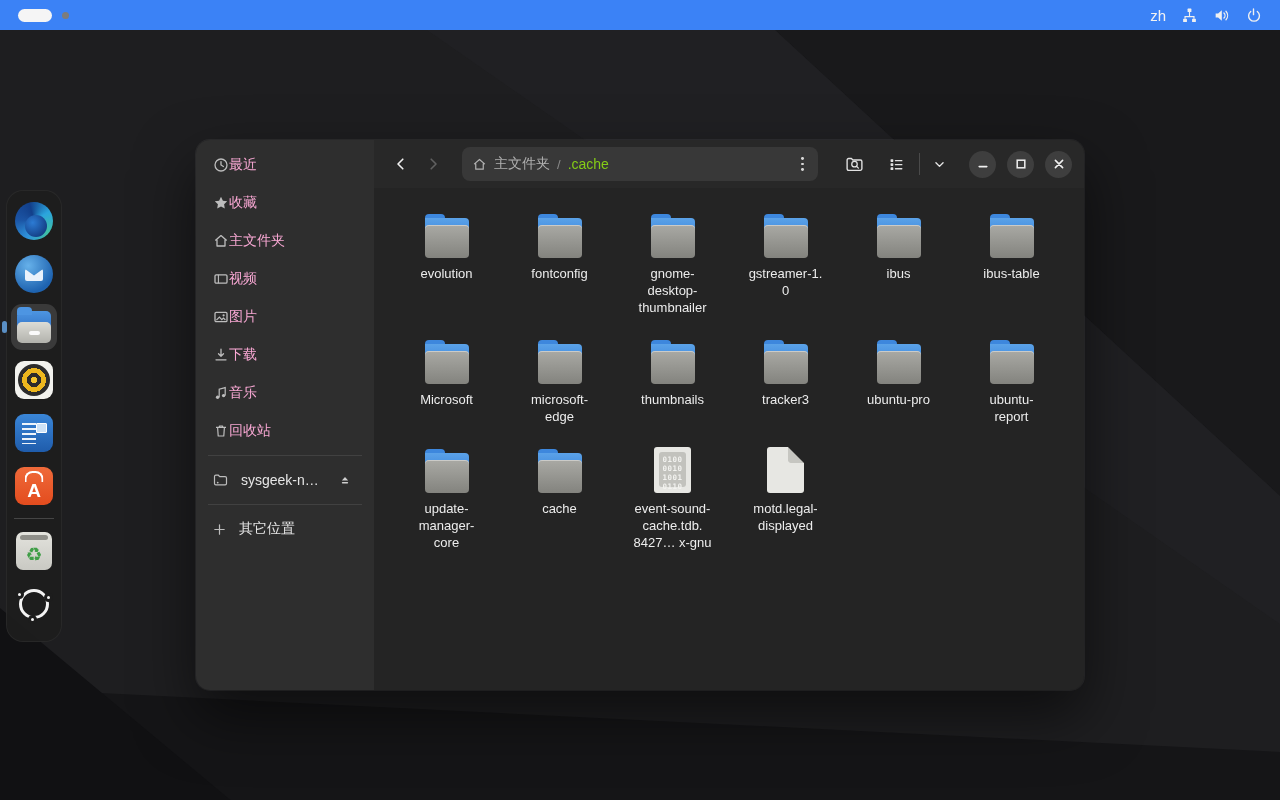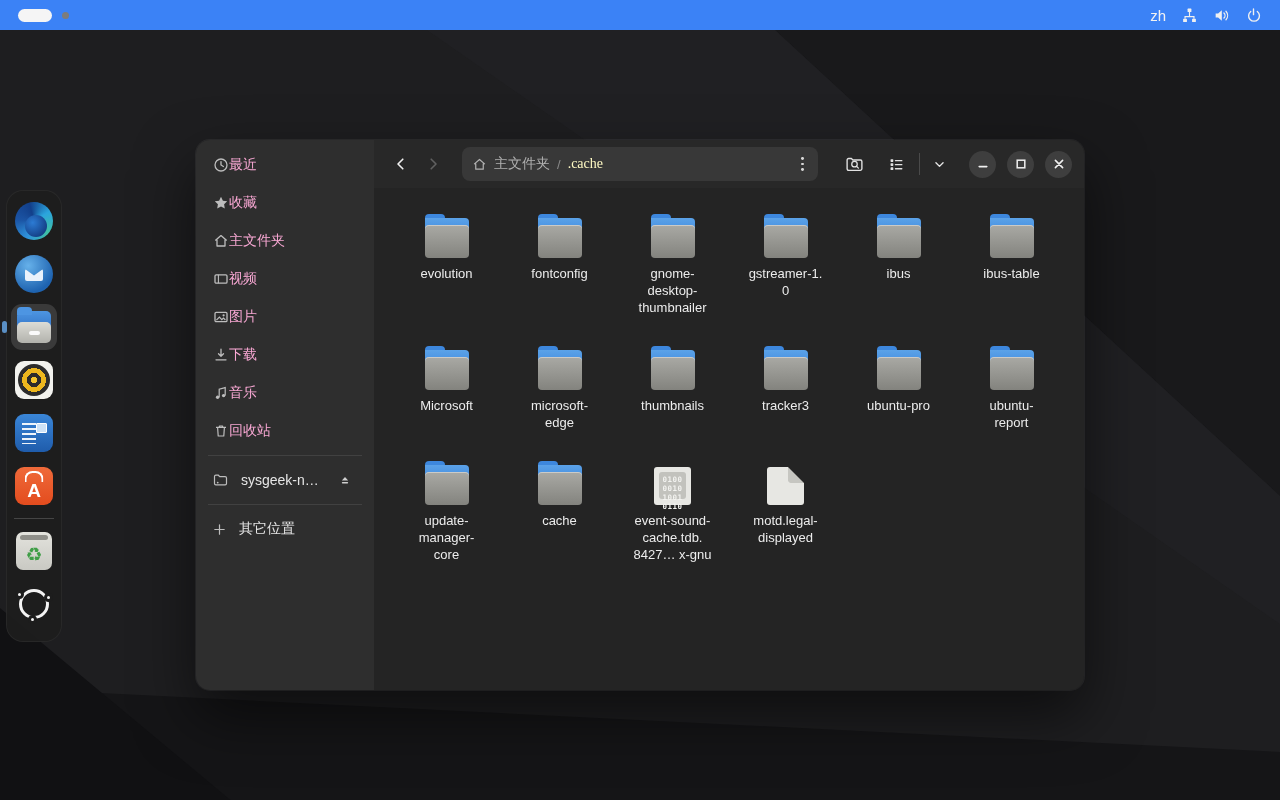--- a/index.html
+++ b/index.html
@@ -115,49 +115,49 @@
   .eject-btn { width:26px; height:26px; display:flex; align-items:center; justify-content:center; }
 
   
   .main { flex:1; background:#242424; display:flex; flex-direction:column; }
   .toolbar { height:48px; background:#282828; display:flex; align-items:center; padding:0 12px; gap:2px; }
   .nav-btn { width:30px; height:34px; display:flex; align-items:center; justify-content:center; border-radius:7px; }
   .pathbar { width:356px; height:34px; margin-left:12px; background:#383838; border-radius:8px;
     display:flex; align-items:center; padding:0 10px; gap:7px; }
   .pathbar .seg-root { color:#b0b0b0; font-size:14px; display:flex; align-items:center; gap:7px; }
   .pathbar .slash { color:#8a8a8a; font-size:13px; }
-  .pathbar .seg-cur { color:#fef9c3; font-size:14px;font-family:Liberation Serif, serif; }
+  .pathbar .seg-cur { color:#84cc16; font-size:14px; }
   .pathbar .spacer { flex:1; }
   .kebab { display:flex; flex-direction:column; gap:2.6px; padding:4px; }
   .kebab i { width:2.8px; height:2.8px; border-radius:50%; background:#d8d8d8; }
   .toolbar .grow { flex:1; }
   .view-group { display:flex; align-items:center; margin:0 6px; }
   .view-sep { width:1px; height:22px; background:#4a4a4a; margin:0 6px; }
   .win-btn { width:27px; height:27px; border-radius:50%; background:#3e3e3e; display:flex;
     align-items:center; justify-content:center; margin-left:9px; }
 
   
   .content { flex:1; overflow:hidden; padding:20px 16px; }
-  .grid { display:grid; grid-template-columns:repeat(6,113px); row-gap:24px; }
+  .grid { display:grid; grid-template-columns:repeat(6,113px); row-gap:18px; }
   .cell { display:flex; flex-direction:column; align-items:center; gap:7px; border-radius:8px; padding-top:2px; }
   .icon-box { height:48px; display:flex; align-items:flex-end; justify-content:center; }
   .flabel { font-size:13px; line-height:17px; color:#ececec; text-align:center; max-width:98px;
     white-space:pre-line; overflow-wrap:anywhere; }
 
   
   .ficon { width:50px; height:44px; position:relative; display:none; }
   .ficon .tab { position:absolute; top:0; left:3px; width:20px; height:12px;
     background:#3d87dd; border-radius:4px 4px 0 0; }
   .ficon .back { position:absolute; top:4px; left:3px; right:3px; height:18px;
     background:linear-gradient(#5ba2e8,#3d87dd); border-radius:0 4px 0 0; }
   .ficon .front { position:absolute; top:11px; left:3px; right:3px; bottom:0;
     background:linear-gradient(#a9a9a4,#83837e); border-radius:4px;
     box-shadow:inset 0 1px 0 rgba(255,255,255,.4); }
   
-  .picon { width:37px; height:38px; background:#e7e7e3; border-radius:3px; position:relative; display:none; }
+  .picon { width:37px; height:46px; background:#e7e7e3; border-radius:3px; position:relative; display:none; }
   .picon.txt-page::after { content:''; position:absolute; top:0; right:0;
     border-style:solid; border-width:8px; border-color:#242424 #242424 #c6c6c1 #c6c6c1;
     border-radius:0 0 0 4px; }
   .picon .bin { position:absolute; inset:5px 5px 6px 5px; background:#c2c2bd; border-radius:3px;
     color:#f3f3f0; font:bold 7.5px/9px "DejaVu Sans Mono",monospace; text-align:center;
     padding-top:3px; white-space:pre-line; letter-spacing:.5px; }
   .cell[data-icon="folder"] .ficon { display:block; }
   .cell[data-icon="binary"] .bin-page { display:block; }
   .cell[data-icon="text"]   .txt-page { display:block; }
 

